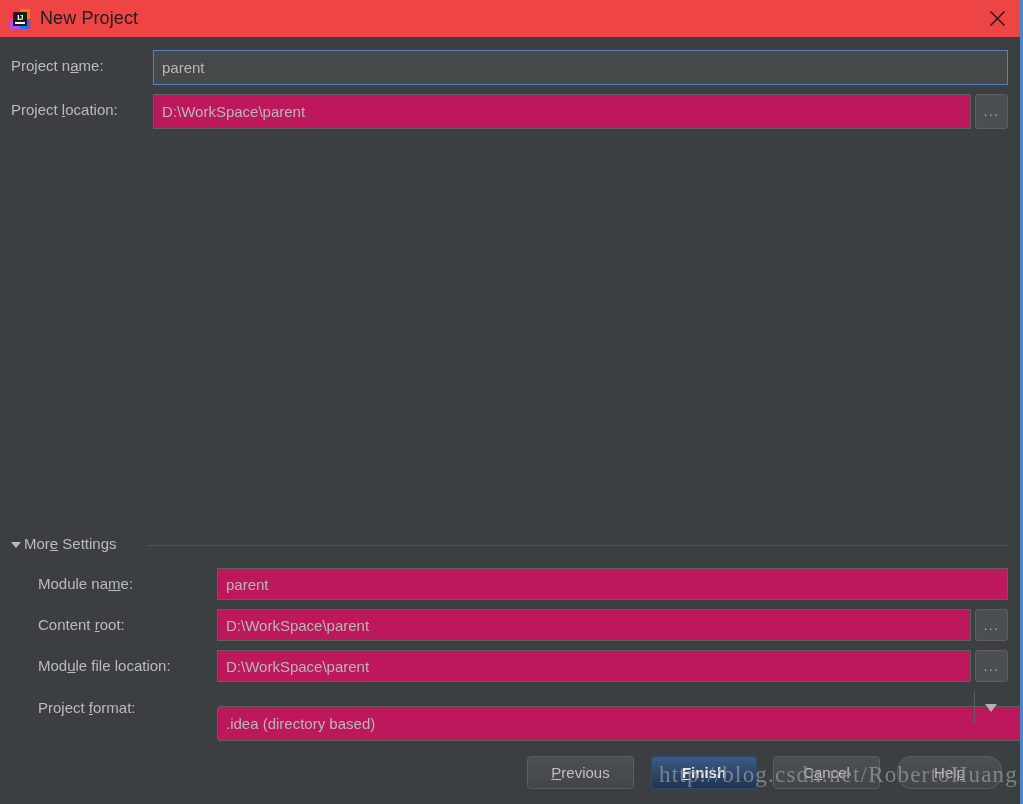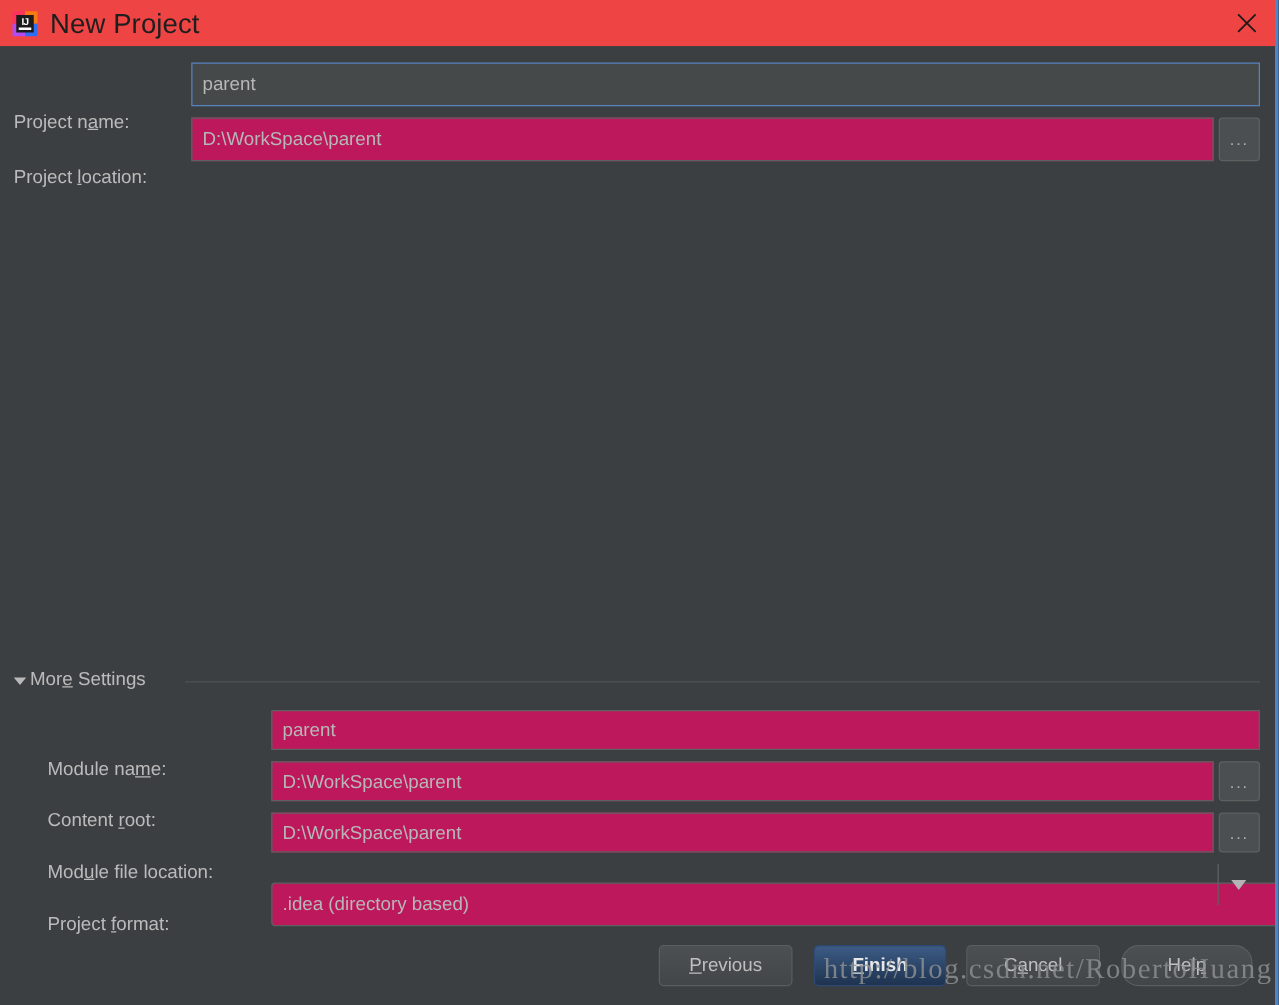--- a/index.html
+++ b/index.html
@@ -69,21 +69,21 @@
     font-weight: bold;
   }
   #app-icon .bar {
     position: absolute;
     left: 5px; top: 13px;
     width: 10px; height: 2px;
     background: #ffffff;
   }
   #title-text {
     margin-left: 10px;
-    font-size: 22px;
+    font-size: 18px;
     color: #1e1e1e;
     font-family: "Liberation Sans", sans-serif;
     letter-spacing: 0.1px;
   }
   #close-button {
     position: absolute;
     right: 0; top: 0;
     width: 46px; height: 37px;
     display: flex;
     align-items: center;
@@ -100,21 +100,20 @@
     height: 767px;
     background: #3c3f41;
   }
 
   .lbl {
     position: absolute;
     color: #bbbbbb;
     font-size: 15px;
     font-family: "Liberation Sans", sans-serif;
     white-space: nowrap;
-    margin-top: 32px;
   }
   .lbl u { text-decoration: underline; }
 
   .field {
     position: absolute;
     box-sizing: border-box;
     background: #be185d;
     border: 1px solid #5e6060;
     color: #b7b7b7;
     font-size: 15px;

